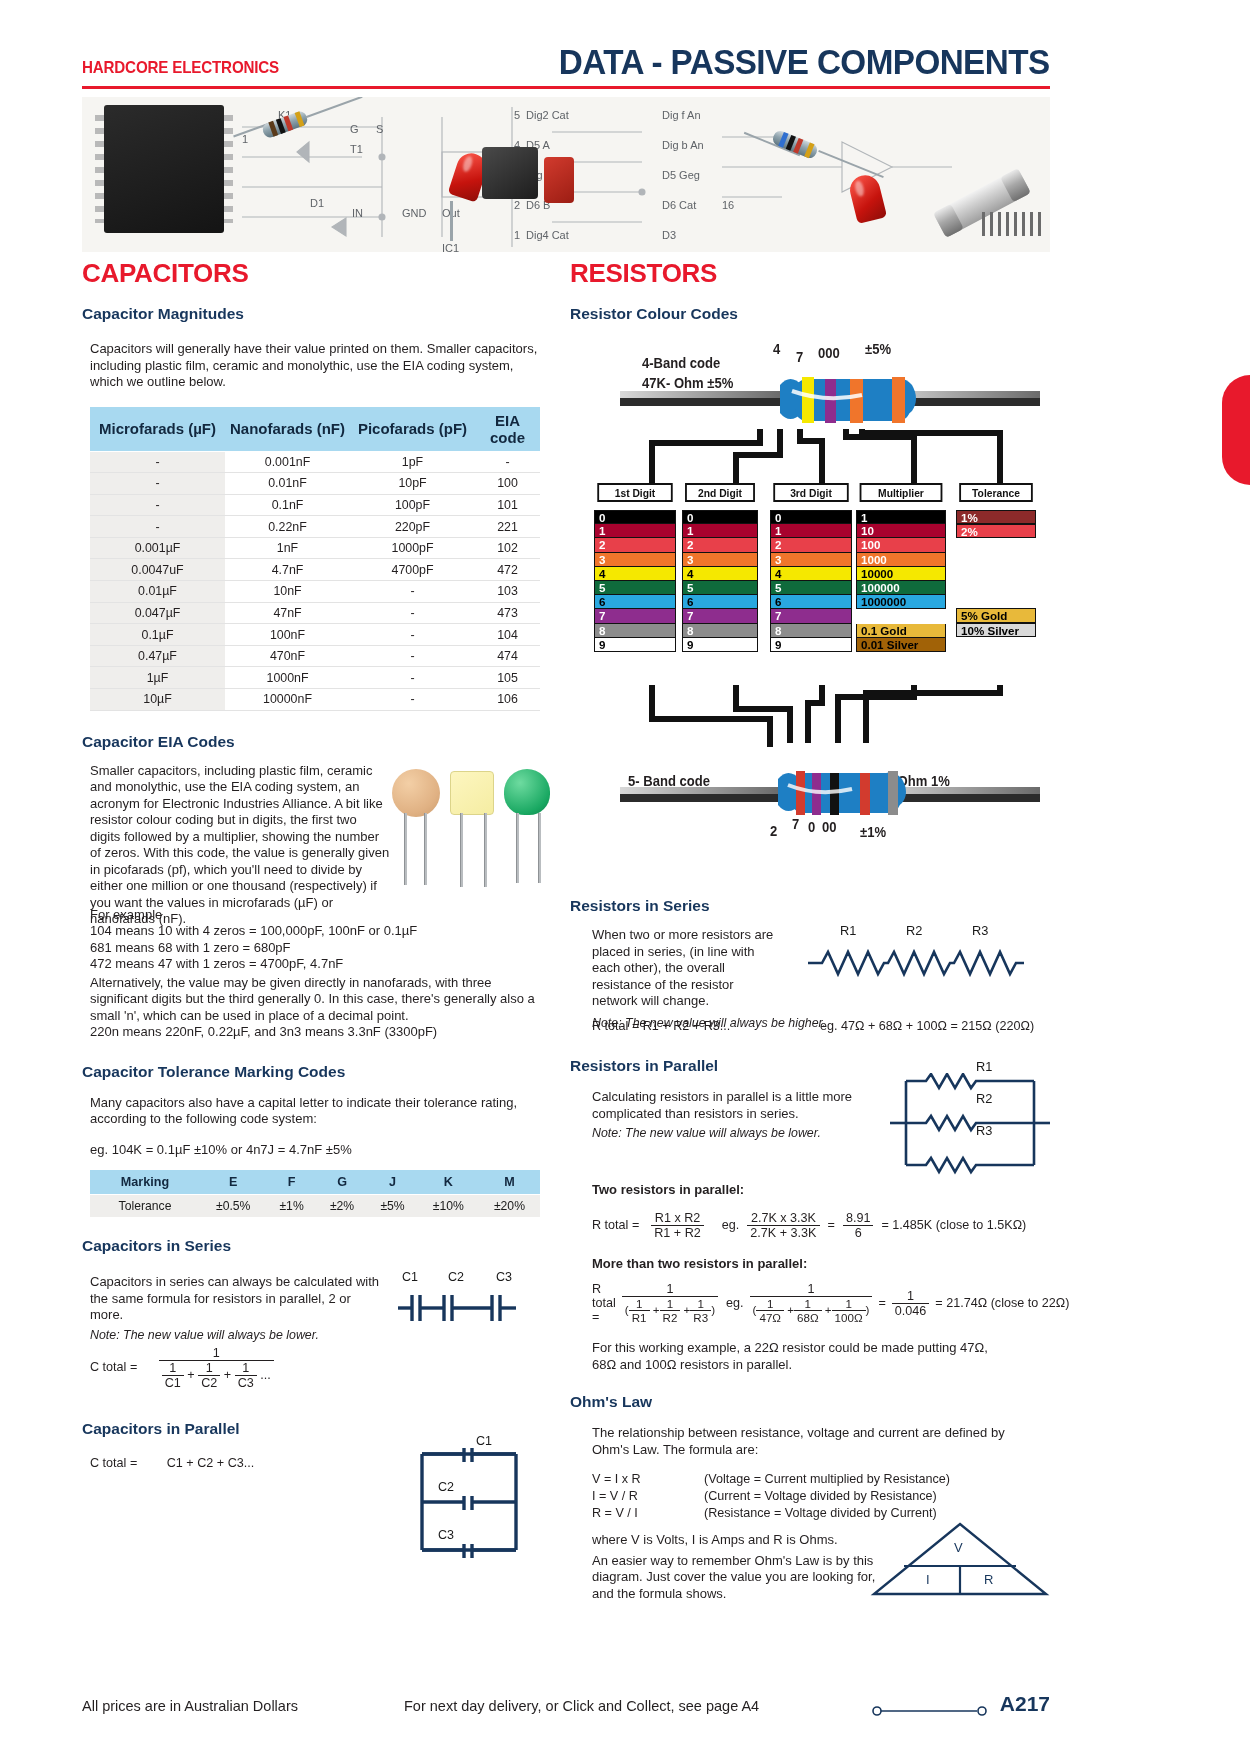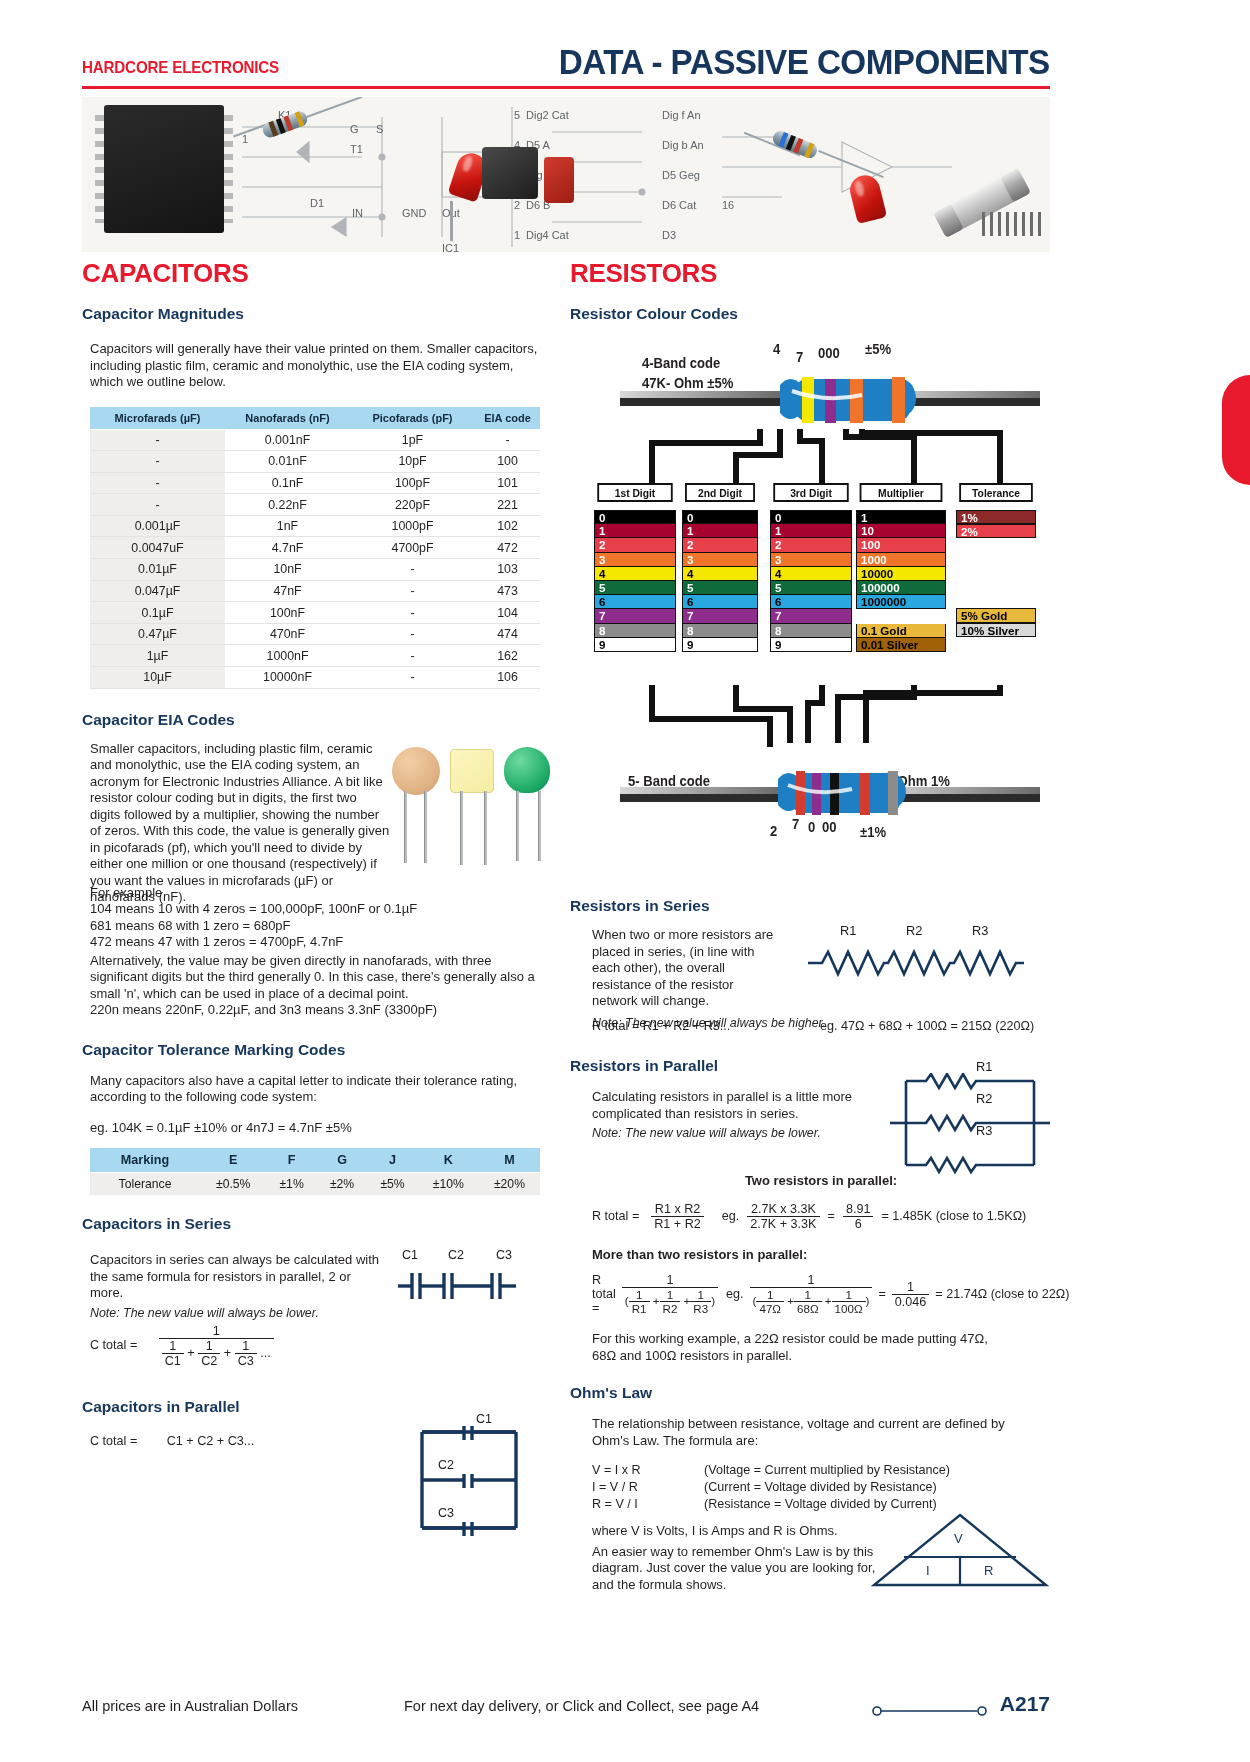--- a/index.html
+++ b/index.html
@@ -100,21 +100,21 @@
   }
 
   
   .col-left { position: absolute; left: 82px; top: 258px; width: 470px; }
   .col-right { position: absolute; left: 570px; top: 258px; width: 480px; }
 
   
   .cap-table { width: 450px; border-collapse: collapse; font-size: 12.4px; margin-left: 8px; }
   .cap-table th {
     background: #a8d9f0; color: #12283f; font-weight: bold;
-    font-size: 11px; padding: 5px 4px; text-align: center;
+    font-size: 15px; padding: 5px 4px; text-align: center;
     border-bottom: 1px solid #ffffff;
   }
   .cap-table td {
     padding: 3.3px 4px; text-align: center; border-bottom: 1px solid #e3e3e3;
     color: #231f20;
   }
   .cap-table td:first-child { background: #efeeec; }
   .cap-table th:first-child { background: #a8d9f0; }
 
   
@@ -350,21 +350,21 @@
           <tr>
             <td>0.47µF</td>
             <td>470nF</td>
             <td>-</td>
             <td>474</td>
           </tr>
           <tr>
             <td>1µF</td>
             <td>1000nF</td>
             <td>-</td>
-            <td>162</td>
+            <td>105</td>
           </tr>
           <tr>
             <td>10µF</td>
             <td>10000nF</td>
             <td>-</td>
             <td>106</td>
           </tr>
         </tbody>
     </table>
 
@@ -699,21 +699,21 @@
             <path d="M144 8 V92"></path>
               <path d="M144 50 H160"></path>
             <path d="M16 8 H36 l5 -7 l8 14 l8 -14 l8 14 l8 -14 l8 14 l5 -7 H144"></path>
             <path d="M16 50 H36 l5 -7 l8 14 l8 -14 l8 14 l8 -14 l8 14 l5 -7 H144"></path>
             <path d="M16 92 H36 l5 -7 l8 14 l8 -14 l8 14 l8 -14 l8 14 l5 -7 H144"></path>
           </g>
         </svg>
       </div>
     </div>
 
-    <div class="body-text" style="margin-left:22px; font-weight:bold; margin-top:4px;text-align:center;">Two resistors in parallel:</div>
+    <div class="body-text" style="margin-left:22px; font-weight:bold; margin-top:13px;">Two resistors in parallel:</div>
 
     <div class="formula" style="margin-left:22px; margin-top:12px; display:flex; align-items:center; gap:8px;">
       <span>R total =</span>
       <span class="frac" style="margin-left:4px;">
         <span class="num">R1 x R2</span>
         <span class="den">R1 + R2</span>
       </span>
       <span style="margin-left:10px;">eg.</span>
       <span class="frac">
         <span class="num">2.7K x 3.3K</span>

